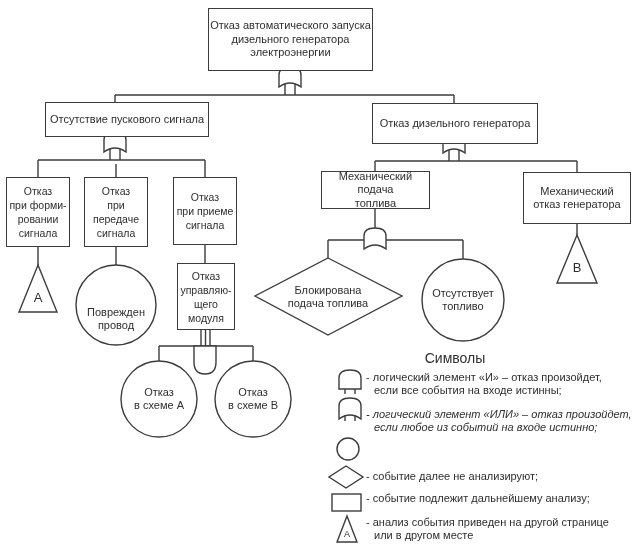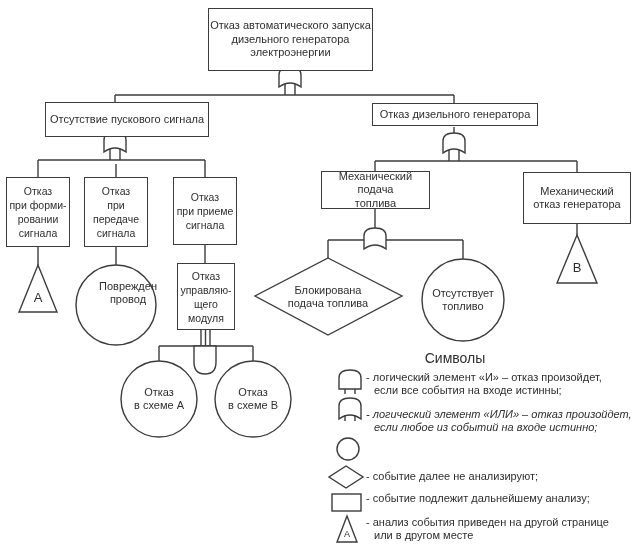--- a/index.html
+++ b/index.html
@@ -94,21 +94,21 @@
     <rect x="332" y="494" width="29" height="17" fill="#ffffff"></rect>
     <path d="M347,516 L357,542 L337,542 Z" fill="#ffffff"></path>
   </svg>
 
   <div class="node box" style="left:208px;top:8px;width:165px;height:63px;">Отказ автоматического запуска
 дизельного генератора
 электроэнергии</div>
 
   <div class="node box" style="left:28px;top:102px;width:164px;height:35px;margin-left:17px;">Отсутствие пускового сигнала</div>
 
-  <div class="node box" style="left:372px;top:103px;width:166px;height:23px;">Отказ дизельного генератора</div>
+  <div class="node box" style="left:372px;top:103px;width:166px;height:41px;">Отказ дизельного генератора</div>
 
   <div class="node box small" style="left:6px;top:177px;width:64px;height:70px;">Отказ
 при форми-
 ровании
 сигнала</div>
 
   <div class="node box small" style="left:84px;top:177px;width:64px;height:70px;">Отказ
 при
 передаче
 сигнала</div>
@@ -123,21 +123,21 @@
 модуля</div>
 
   <div class="node box" style="left:321px;top:171px;width:109px;height:38px;">Механический подача
 топлива</div>
 
   <div class="node box" style="left:523px;top:172px;width:108px;height:52px;">Механический
 отказ генератора</div>
 
   <div class="node shape-label letter" style="left:28px;top:289px;width:20px;height:18px;">А</div>
 
-  <div class="node shape-label" style="left:76px;top:279px;width:80px;height:28px;margin-left:12px;">Поврежден
+  <div class="node shape-label" style="left:76px;top:305px;width:80px;height:28px;">Поврежден
 провод</div>
 
   <div class="node shape-label" style="left:119px;top:385px;width:80px;height:28px;">Отказ
 в схеме А</div>
 
   <div class="node shape-label" style="left:213px;top:385px;width:80px;height:28px;">Отказ
 в схеме В</div>
 
   <div class="node shape-label" style="left:263px;top:283px;width:130px;height:28px;">Блокирована
 подача топлива</div>

